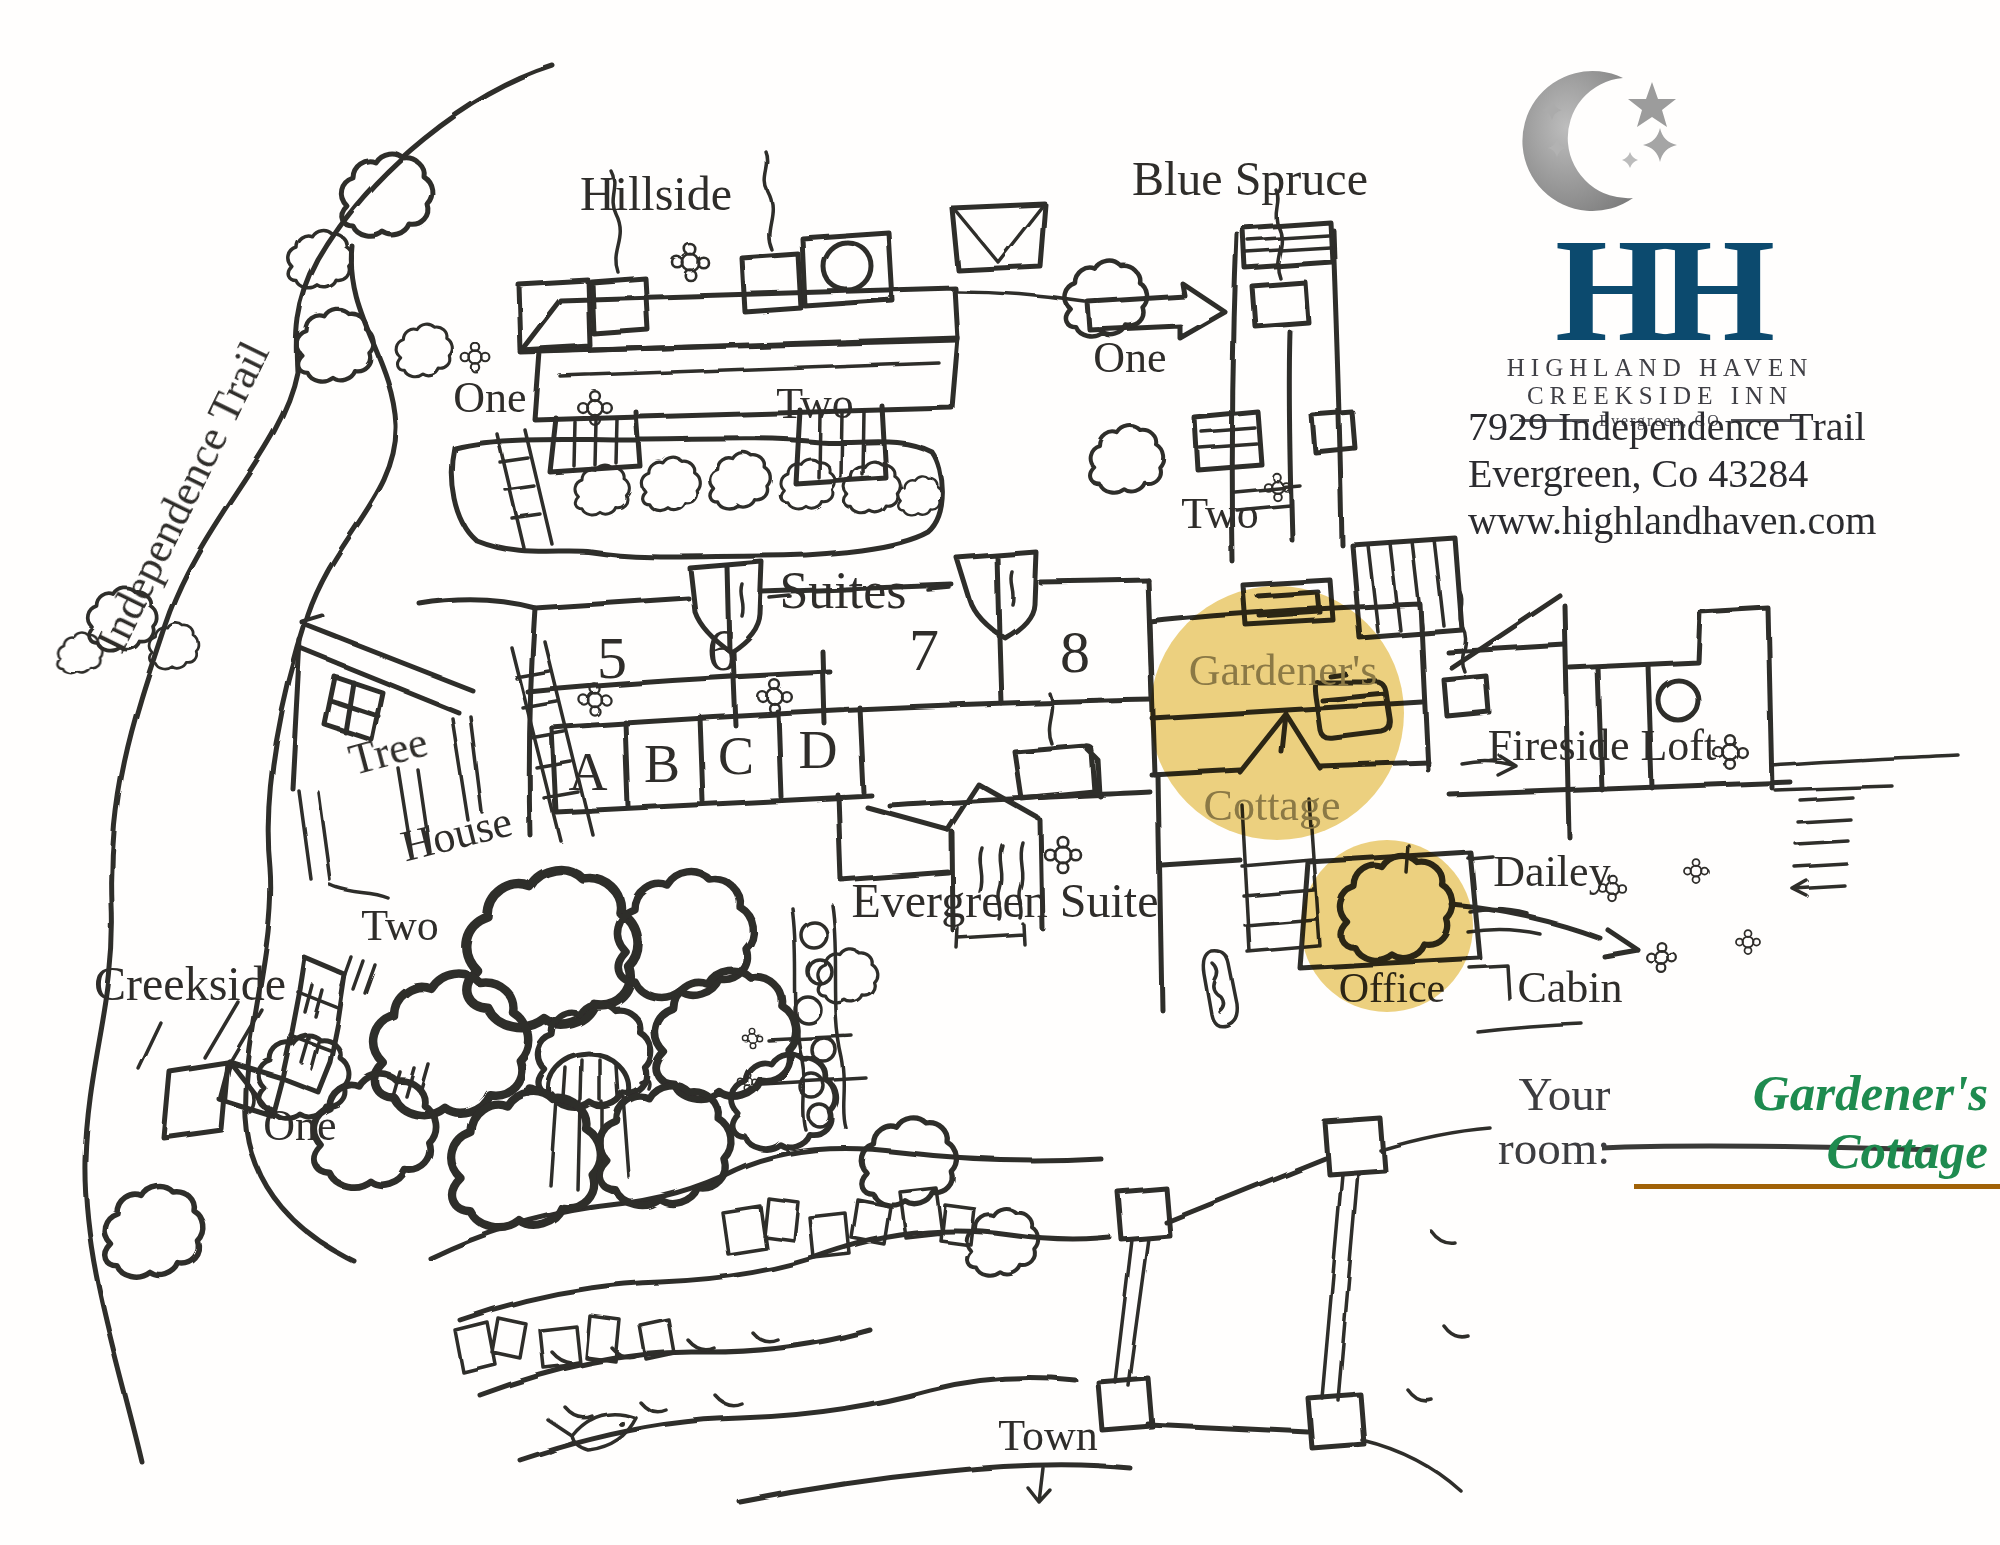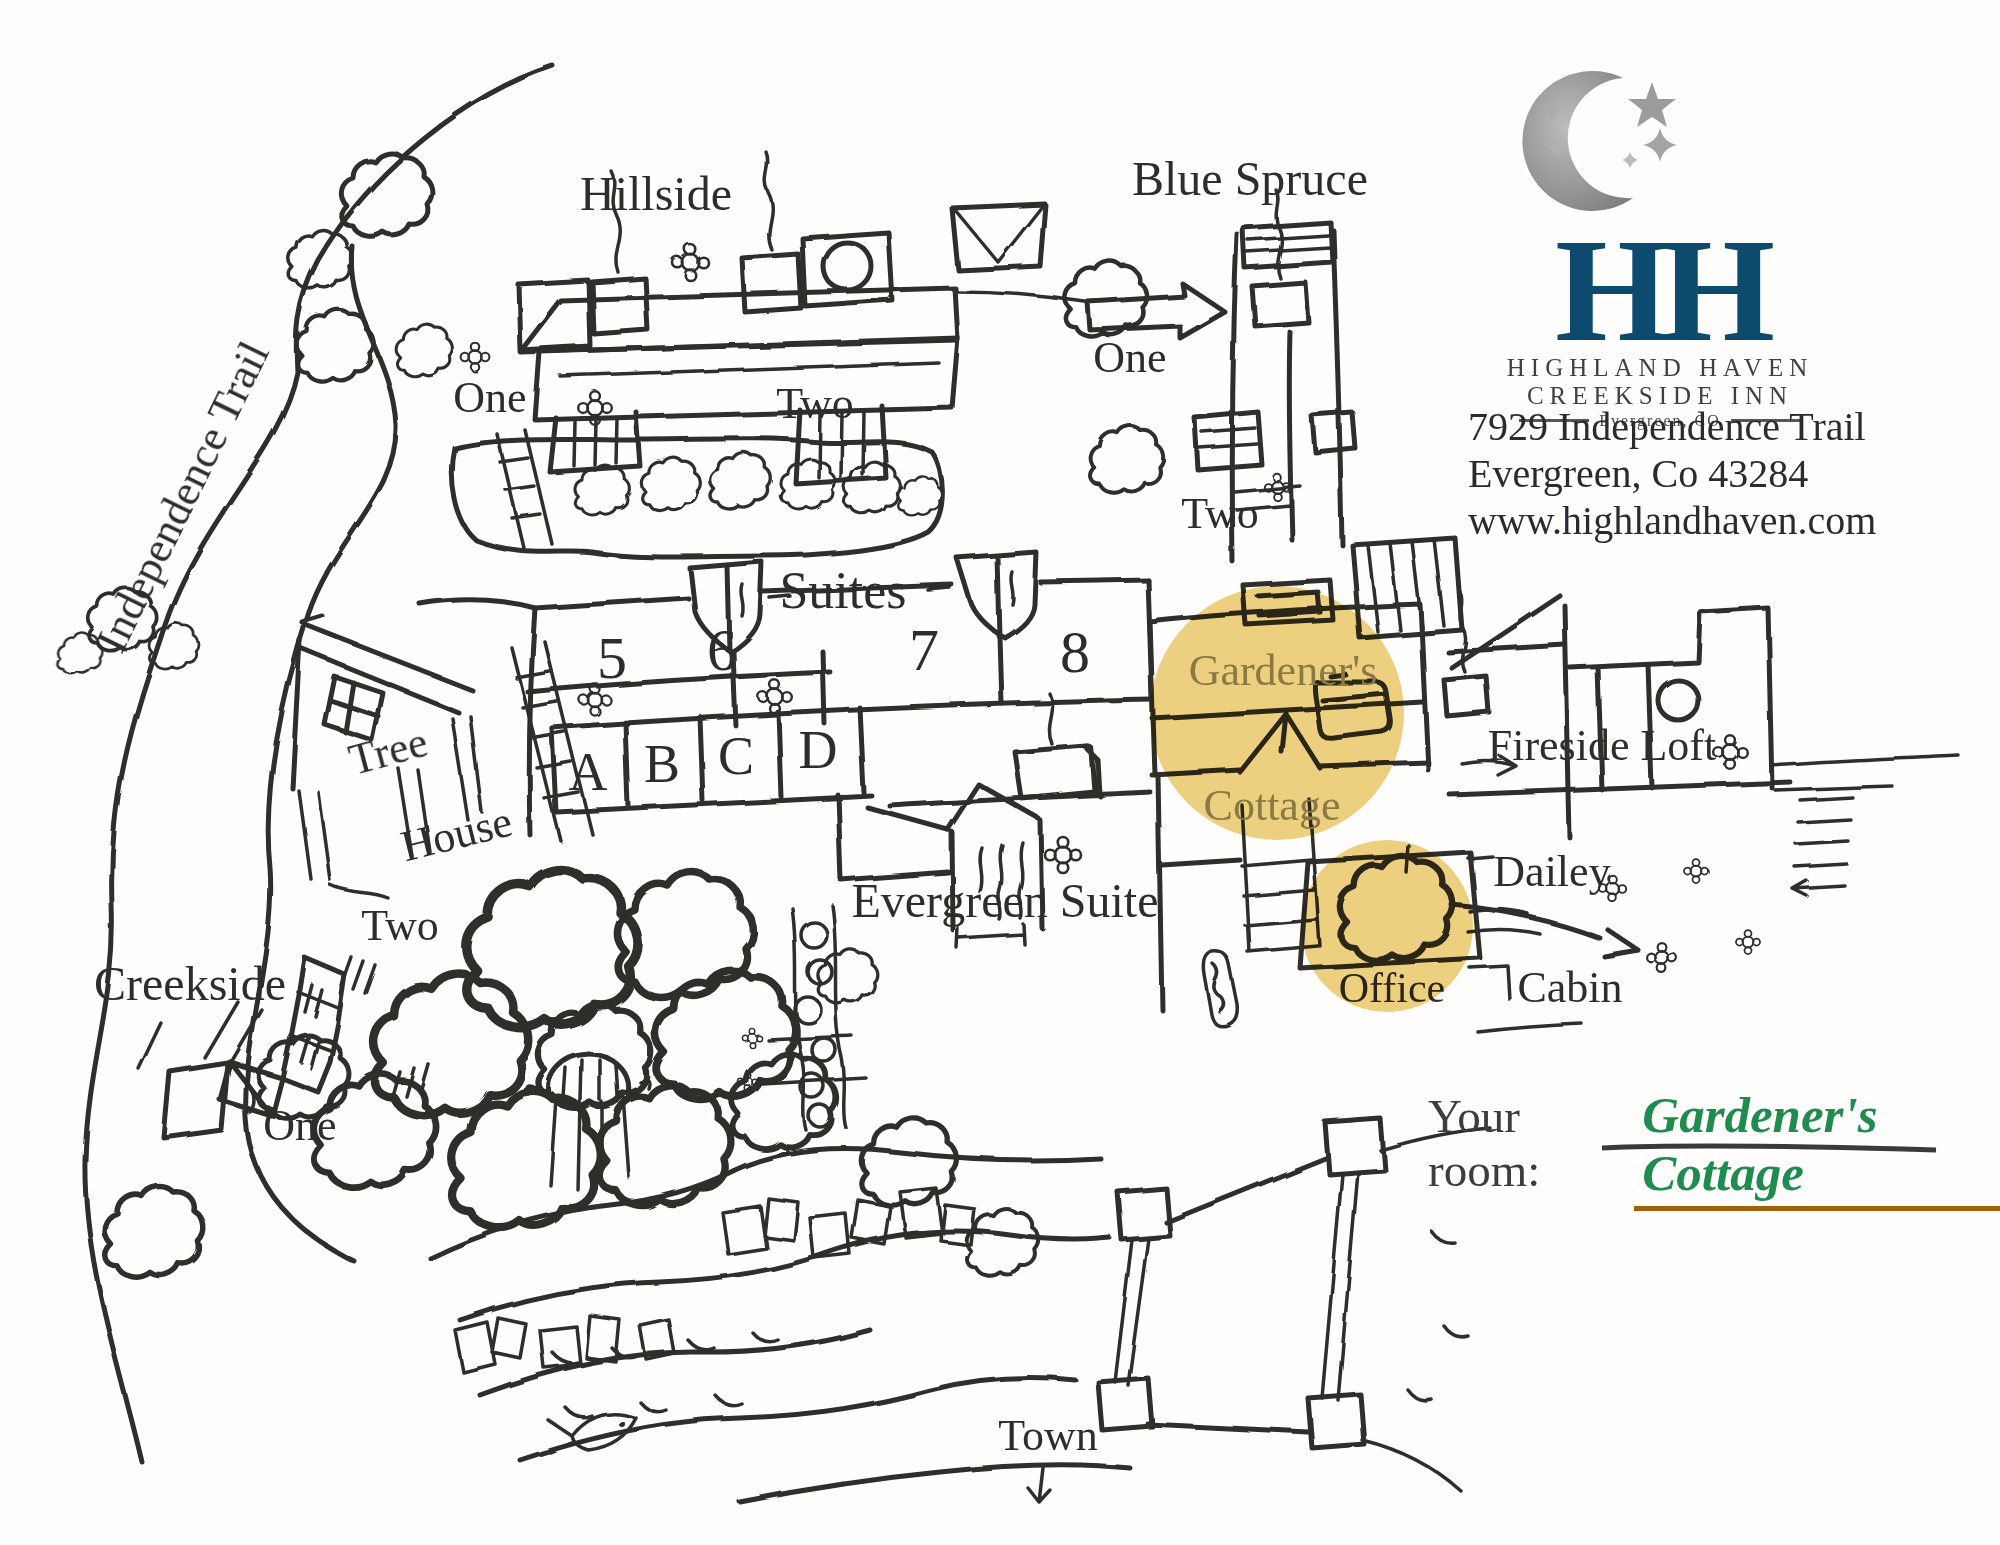--- a/index.html
+++ b/index.html
@@ -18,21 +18,21 @@
   
   #logo{position:absolute;left:1490px;top:52px;width:340px;text-align:center;color:#27272b;}
   #monogram{font-size:148px;font-weight:bold;line-height:0.85;letter-spacing:-10px;color:#0c4a6e;margin-top:4px;}
   .logoline{font-size:25px;letter-spacing:6px;color:#3f3f45;line-height:1.12;}
   #logoRule{display:flex;align-items:center;justify-content:center;gap:10px;margin-top:2px;}
   #logoRule .rule{width:70px;height:0;border-top:3px solid #55555a;}
   #logoRule .loc{font-size:16px;letter-spacing:2px;color:#4a4a50;}
   
   #contact{position:absolute;left:1468px;top:404px;font-size:40px;line-height:1.17;color:#2b2b2f;}
   
-  #room{position:absolute;left:1428px;top:1086px;display:flex;align-items:baseline;}
+  #room{position:absolute;left:1428px;top:1064px;display:flex;align-items:baseline;text-align:right;}
   #room .roomlabel{font-size:47px;color:#3d3d40;}
   #room .roomvalue{font-size:51px;font-weight:bold;font-style:italic;color:#1e8b4f;
                    margin-left:24px;padding:0 12px 4px 8px;border-bottom:5px solid #a16207;}
 </style>
 </head>
 <body>
 
 <div id="page">
 
 <svg id="mapsvg" width="2000" height="1545" viewBox="0 0 2000 1545">

